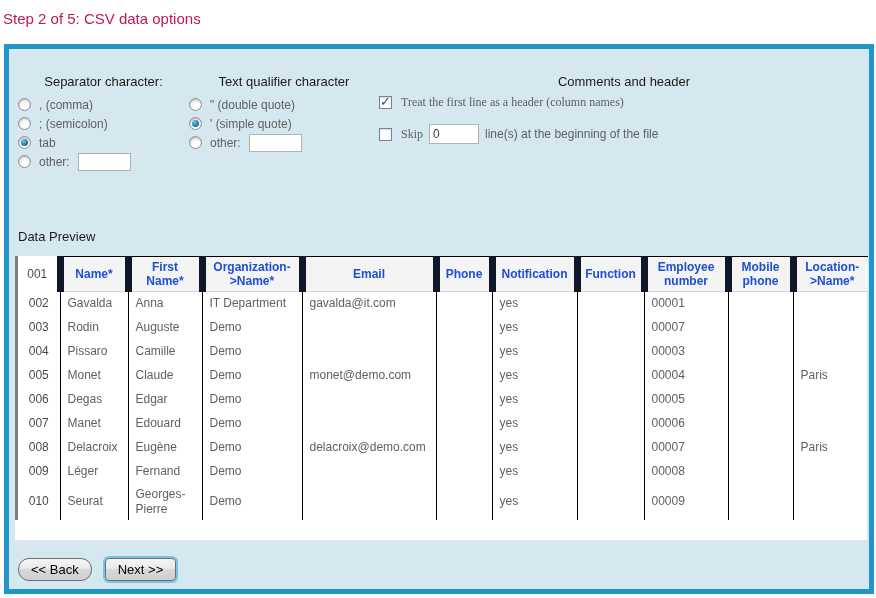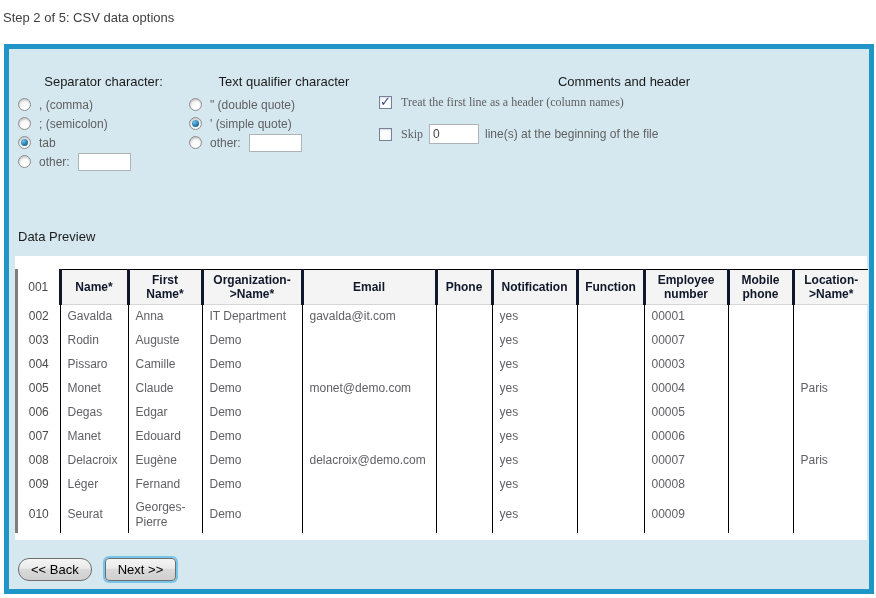--- a/index.html
+++ b/index.html
@@ -1,18 +1,18 @@
 <!DOCTYPE html>
 <html><head>
 <meta charset="utf-8">
 <style>
   * { box-sizing: border-box; margin: 0; padding: 0; }
   html, body { width: 876px; height: 598px; background: #ffffff; overflow: hidden;
     font-family: "Liberation Sans", "DejaVu Sans", sans-serif; }
-  .page-title { margin: 10px 0 0 3px; font-size: 13px; color: #404040; height: 24px; }
+  .page-title { margin: 10px 0 0 3px; font-size: 15px; color: #be185d; height: 24px; }
 
   .panel {
     margin: 10px 2px 0 4px;
     height: 550px;
     border: 5px solid #2095c8;
     background: #d5e8f0;
     padding: 25px 0 0 5px;
     position: relative;
   }
 
@@ -54,32 +54,32 @@
     font-family: inherit; font-size: 12px; color: #444; padding: 1px 3px; margin-left: 8px;
   }
   .skip-input { width: 50px; height: 20px; margin: 0 6px; }
   .com-row { display: flex; align-items: center; font-size: 12px; color: #5f5f5f; margin-bottom: 14px; }
   .com-row .opt-label { margin-left: 9px; font-family: Liberation Serif, serif; }
 
   
   .preview-label { margin: 19px 0 12px 4px; font-size: 13px; color: #1a1a1a; }
   .preview-panel {
     margin-left: 1px; width: 852px; height: 284px;
-    background: #ffffff; padding-top: 13px;
+    background: #ffffff; padding-top: 0;
   }
   .table-wrap { border-left: 3px solid #7e7e7e; }
   table { border-collapse: collapse; table-layout: fixed; width: 850px; font-size: 12px; }
   col.c-num { width: 42px; }  col.c-1 { width: 68px; }  col.c-2 { width: 74px; }
   col.c-3 { width: 100px; }   col.c-4 { width: 134px; } col.c-5 { width: 56px; }
   col.c-6 { width: 85px; }    col.c-7 { width: 67px; }  col.c-8 { width: 84px; }
   col.c-9 { width: 65px; }    col.c-10 { width: 75px; }
   th, td { overflow-wrap: break-word; }
   th {
-    border-left: 3px solid #0f172a; border-top: 1px solid #000; border-bottom: 1px solid #d6d6d6;
-    background: #f4f4f4; color: #0f172a; font-weight: bold;
+    border-left: 7px solid #0f172a; border-top: 1px solid #000; border-bottom: 1px solid #d6d6d6;
+    background: #f4f4f4; color: #1d4ed8; font-weight: bold;
     height: 35px; text-align: center; padding: 2px 3px; line-height: 14px;
   }
   th.rownum, td.rownum {
     border: none; background: #fff; color: #4a4a4a; font-weight: normal;
     text-align: center; padding: 0;
   }
   td {
     border-left: 1px solid #000; color: #606066; height: 24px;
     padding: 3px 2px 3px 7px; line-height: 15px; text-align: left;
   }

